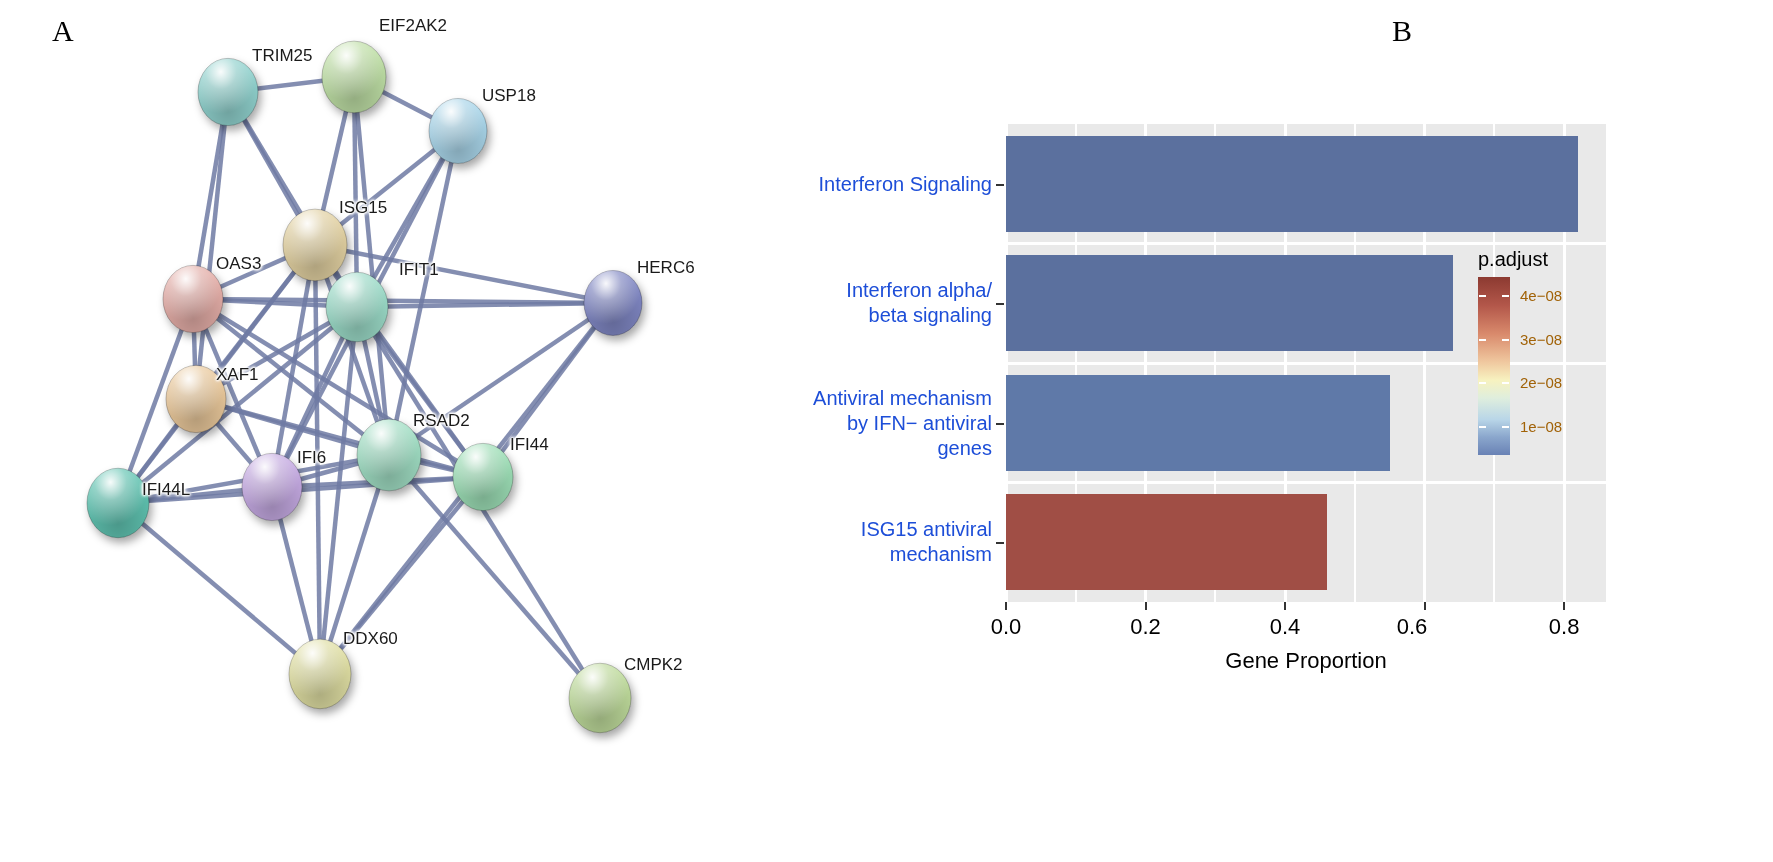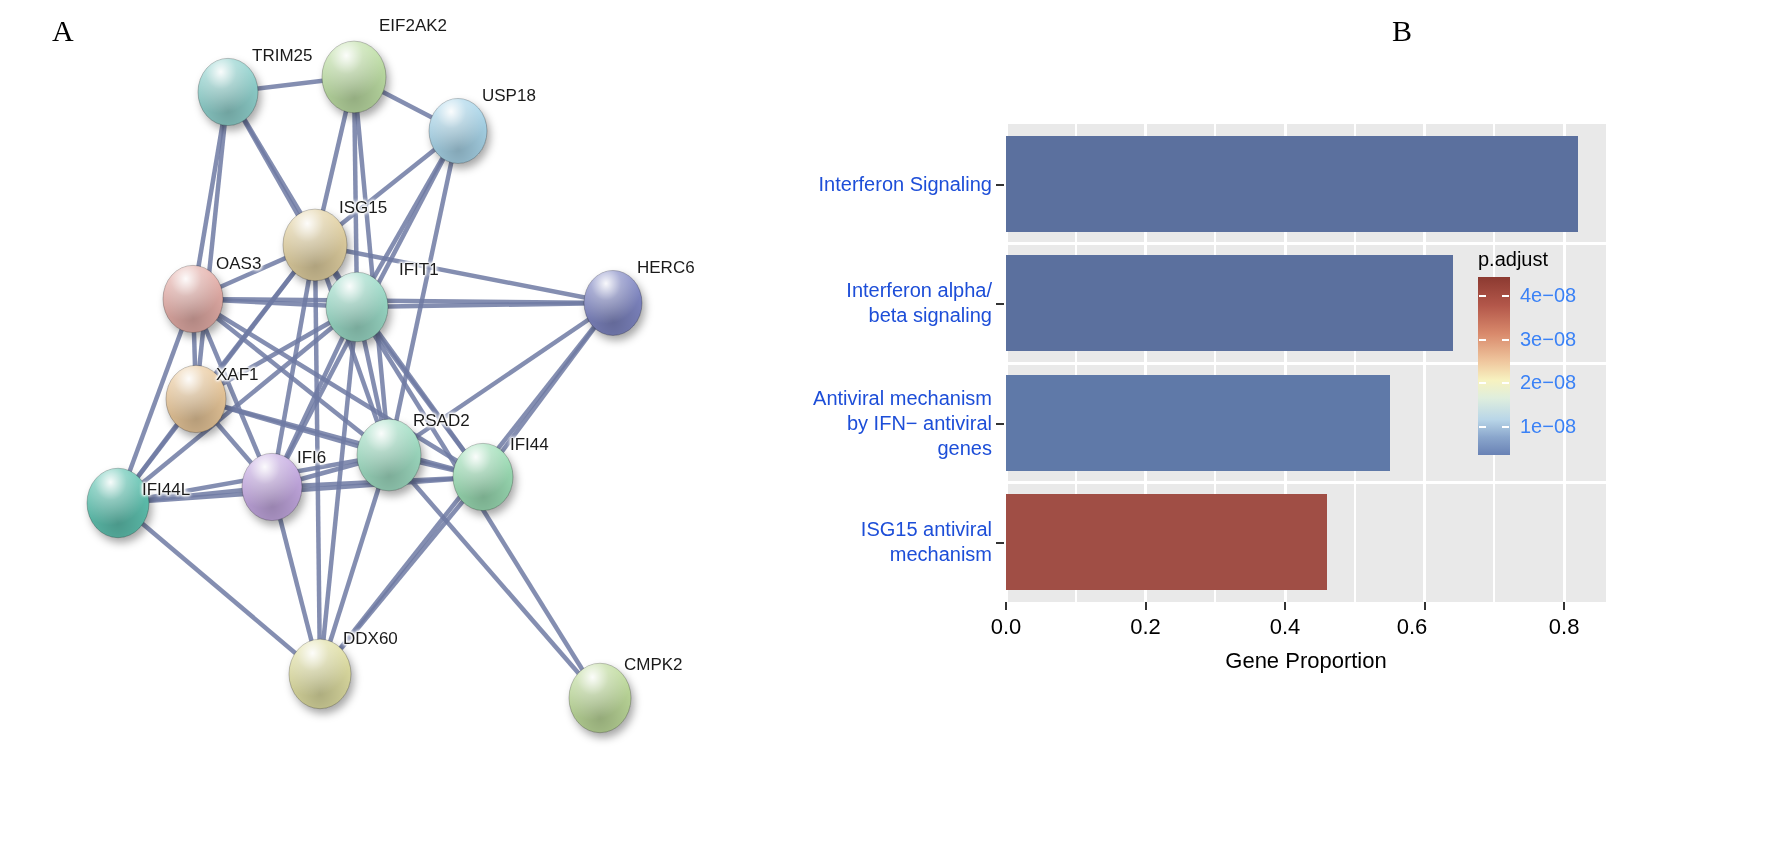--- a/index.html
+++ b/index.html
@@ -164,22 +164,22 @@
     position: absolute;
     width: 7px; height: 2px;
     background: #ffffff;
   }
   .legend-tick-l { left: 1px; }
   .legend-tick-r { left: 24px; }
   .legend-tick-label {
     position: absolute;
     left: 42px;
     font-family: "Liberation Sans", sans-serif;
-    font-size: 20px;
-    color: #3b82f6;
+    font-size: 15px;
+    color: #a16207;
     transform: translateY(-50%);
     white-space: nowrap;
   }
 </style>
 </head>
 <body>
 
 <div id="figure">
 
   <div id="network-panel">

